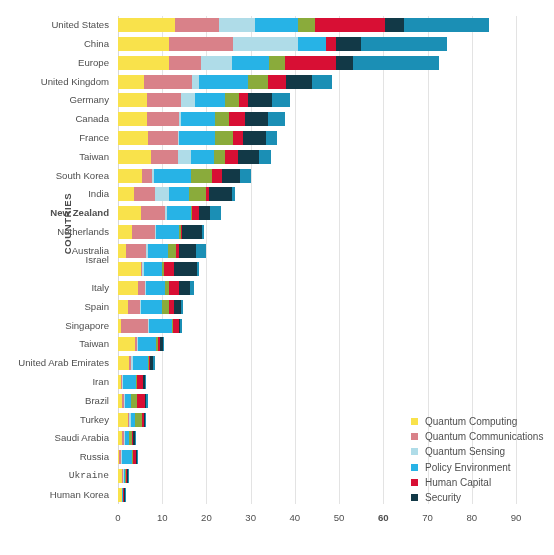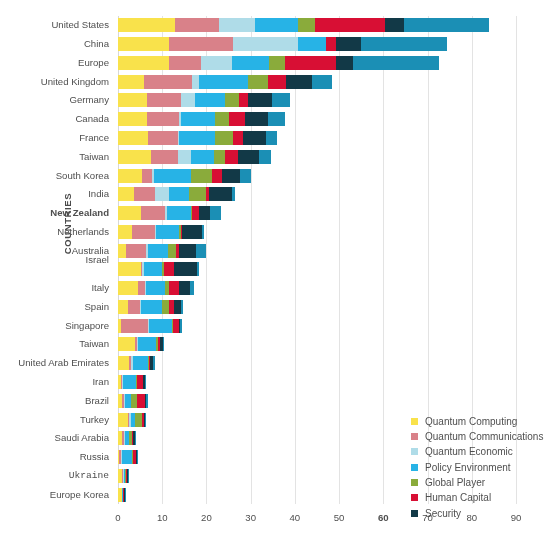--- a/index.html
+++ b/index.html
@@ -156,21 +156,21 @@
       <div class="cat-label" style="top: 283.923px;">Spain</div>
       <div class="cat-label" style="top: 302.692px;">Singapore</div>
       <div class="cat-label" style="top: 321.462px;">Taiwan</div>
       <div class="cat-label" style="top: 340.231px;">United Arab Emirates</div>
       <div class="cat-label" style="top: 359px; margin-left: 8px;">Iran</div>
       <div class="cat-label" style="top: 377.769px;">Brazil</div>
       <div class="cat-label" style="top: 396.538px;">Turkey</div>
       <div class="cat-label" style="top: 415.308px;">Saudi Arabia</div>
       <div class="cat-label" style="top: 434.077px;">Russia</div>
       <div class="cat-label" style="top: 452.846px; font-family: Liberation Mono, monospace;">Ukraine</div>
-      <div class="cat-label" style="top: 471.615px;">Europe Korea</div>
+      <div class="cat-label" style="top: 471.615px;">Human Korea</div>
     </div>
 
   <div class="plot" id="plot">
       <div class="gridline zero" style="left: 0px;"></div>
       <div class="gridline" style="left: 44.2222px;"></div>
       <div class="gridline" style="left: 88.4444px;"></div>
       <div class="gridline" style="left: 132.667px;"></div>
       <div class="gridline" style="left: 176.889px;"></div>
       <div class="gridline" style="left: 221.111px;"></div>
       <div class="gridline" style="left: 265.333px;"></div>
@@ -455,31 +455,27 @@
       <div class="legend-item">
         <span class="legend-swatch" style="background: rgb(249, 226, 75);"></span>
         <span class="legend-label">Quantum Computing</span>
       </div>
       <div class="legend-item">
         <span class="legend-swatch" style="background: rgb(217, 129, 137);"></span>
         <span class="legend-label">Quantum Communications</span>
       </div>
       <div class="legend-item">
         <span class="legend-swatch" style="background: rgb(175, 220, 232);"></span>
-        <span class="legend-label">Quantum Economic</span>
+        <span class="legend-label">Quantum Sensing</span>
       </div>
       <div class="legend-item">
         <span class="legend-swatch" style="background: rgb(39, 179, 230);"></span>
         <span class="legend-label">Policy Environment</span>
       </div>
       <div class="legend-item">
-        <span class="legend-swatch" style="background: rgb(138, 171, 59);"></span>
-        <span class="legend-label">Global Player</span>
-      </div>
-      <div class="legend-item">
         <span class="legend-swatch" style="background: rgb(216, 15, 52);"></span>
         <span class="legend-label">Human Capital</span>
       </div>
       <div class="legend-item">
         <span class="legend-swatch" style="background: rgb(18, 57, 71);"></span>
         <span class="legend-label">Security</span>
       </div>
     </div>
 
 </div>

